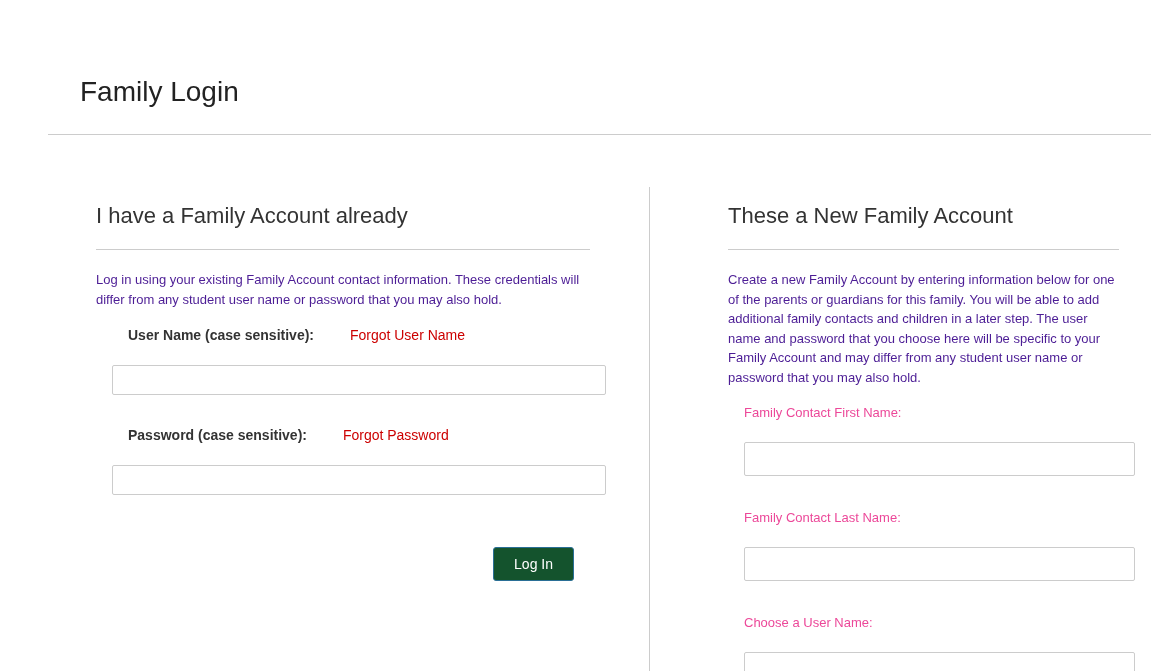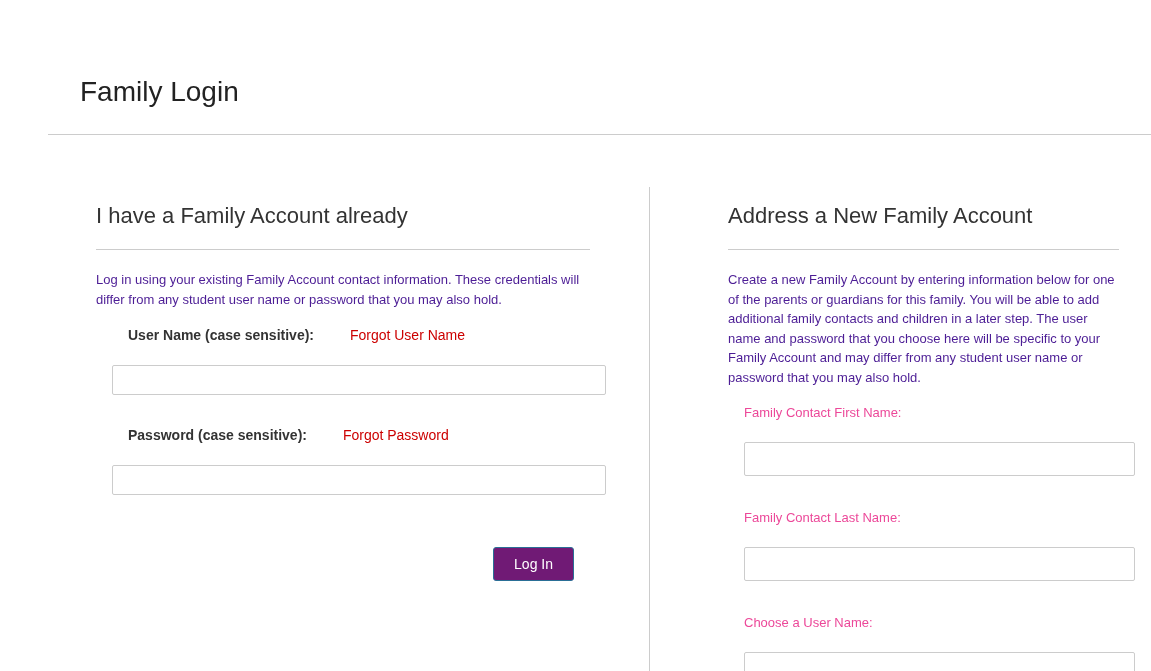--- a/index.html
+++ b/index.html
@@ -94,21 +94,21 @@
       margin-bottom: 16px;
     }
 
     .login-row {
       display: flex;
       justify-content: flex-end;
       margin-top: 20px;
     }
 
     .btn-login {
-      background: #701a75;
+      background: #14532d;
       color: #fff;
       border: 1px solid #2a6f96;
       padding: 8px 20px;
       font-size: 14px;
       cursor: pointer;
       border-radius: 3px;
     }
 
     .btn-create {
       background: #701a75;
@@ -178,21 +178,21 @@
       </label>
       <input type="password" class="text-input" value="" style="">
     </div>
 
     <div class="login-row">
       <button class="btn-login">Log In</button>
     </div>
   </div>
 
   <div class="right-panel">
-    <h2 class="section-title">Address a New Family Account</h2>
+    <h2 class="section-title">These a New Family Account</h2>
     <hr class="divider-line">
 
     <p class="description-text">Create a new Family Account by entering information below for one of the parents or guardians for this family. You will be able to add additional family contacts and children in a later step. The user name and password that you choose here will be specific to your Family Account and may differ from any student user name or password that you may also hold.</p>
 
     <div class="right-field-group">
       <label class="right-field-label">Family Contact First Name:</label>
       <input type="text" class="right-input" value="" style="">
     </div>
 
     <div class="right-field-group">

